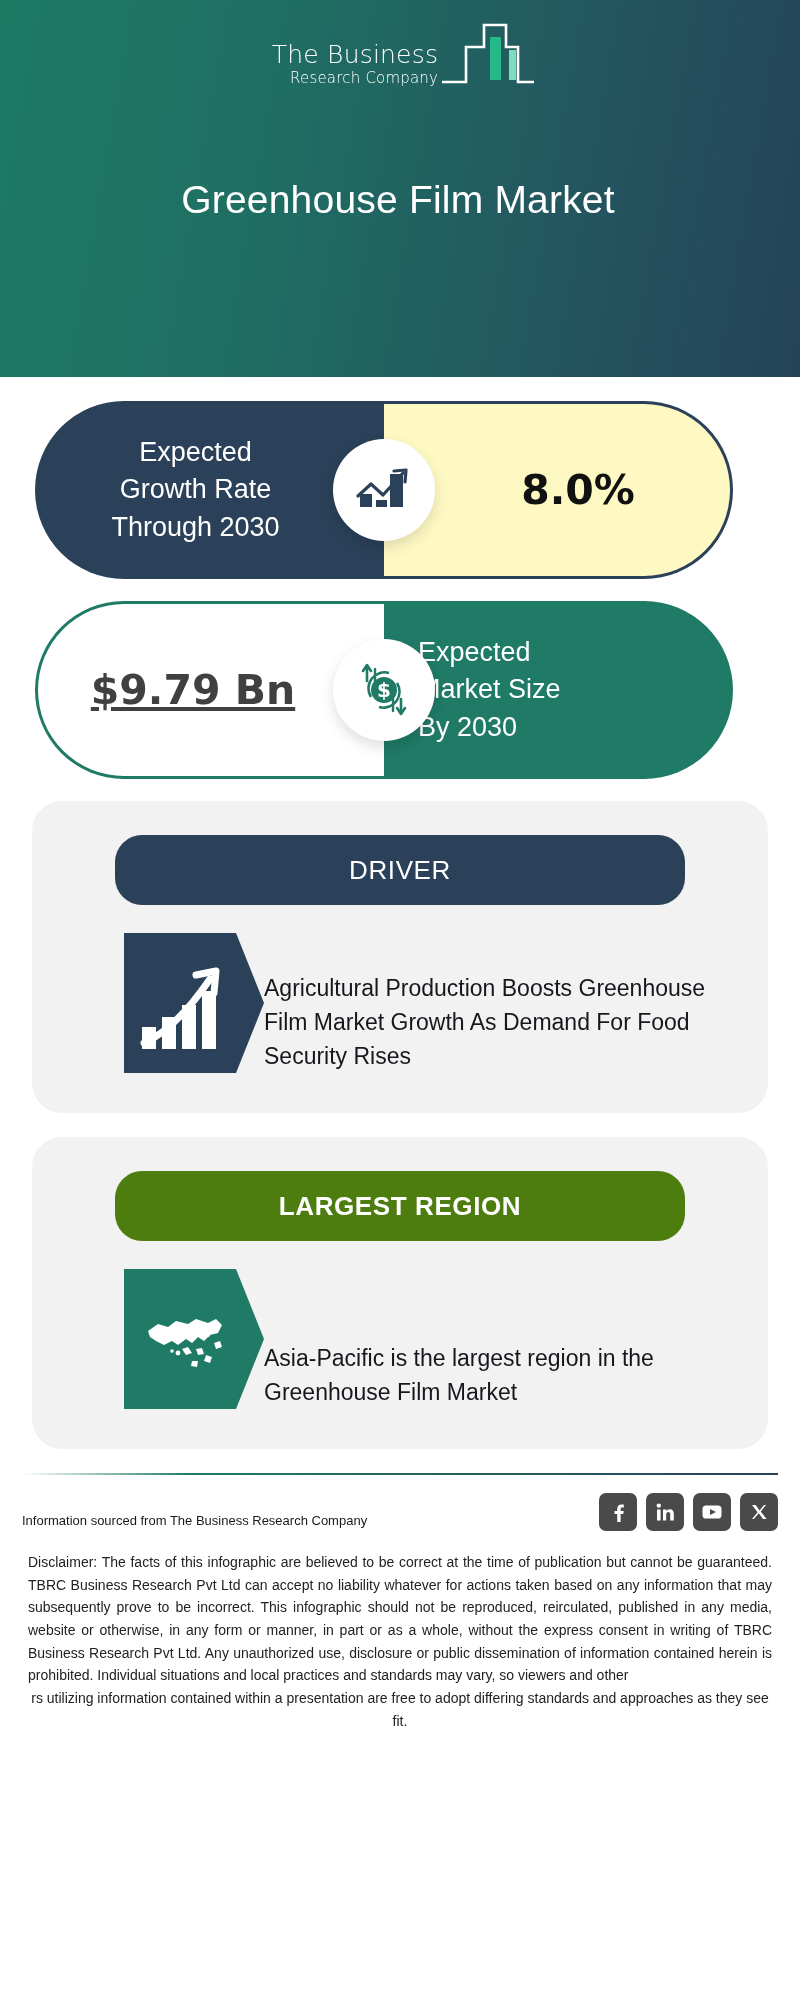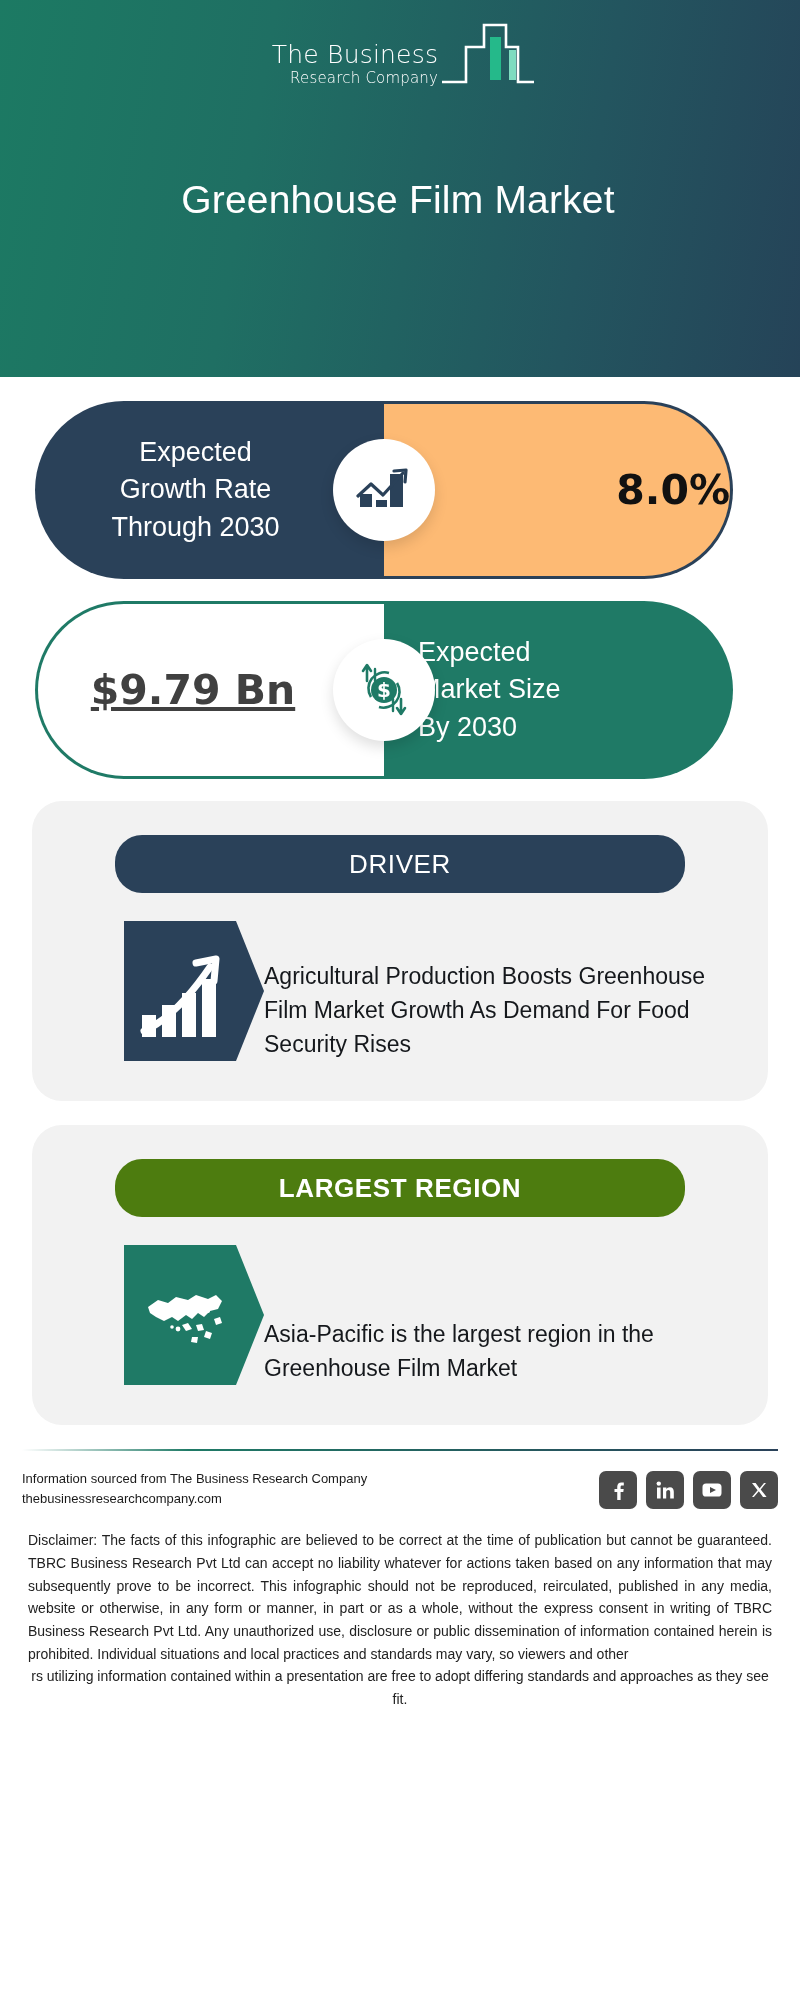--- a/index.html
+++ b/index.html
@@ -71,22 +71,22 @@
   .c1-left .label {
     color: #fff; font-size: 27px; line-height: 1.38; text-align: center;
     padding-right: 28px;
   }
   .c1-right {
     border-top: 3px solid #2a4159;
     border-right: 3px solid #2a4159;
     border-bottom: 3px solid #2a4159;
     border-left: 0;
     border-radius: 0 90px 90px 0;
-    background: #fdba74;
-    display: flex; align-items: center; justify-content: flex-end;
+    background: #fef9c3;
+    display: flex; align-items: center; justify-content: center;
   }
   .c1-right .value {
     color: #111; font-size: 41px; font-weight: 700; padding-left: 42px;
     font-family: "DejaVu Sans", sans-serif;
   }
 
   
   .c2-left {
     border-top: 3px solid #1f7a66;
     border-left: 3px solid #1f7a66;
@@ -126,21 +126,21 @@
   
   .section {
     width: 736px;
     margin: 0 auto 24px auto;
     background: #f2f2f2;
     border-radius: 30px;
     padding: 34px 0 40px 0;
   }
   .pill {
     width: 570px;
-    height: 58px;
+    height: 70px;
     margin: 0 auto;
     border-radius: 27px;
     display: flex; align-items: center; justify-content: center;
     color: #fff;
     font-size: 26px;
     letter-spacing: 0.6px;
   }
   .pill.dark { background: #2a4159; }
   .pill.green { background: #4d7c0f; font-weight: bold; }
 
@@ -315,21 +315,20 @@
       </div>
       <div class="sec-text">Asia-Pacific is the largest region in the Greenhouse Film Market</div>
     </div>
   </div>
 
   <div class="footer">
     <div class="foot-rule"></div>
     <div class="foot-row">
       <div class="foot-info">
         <div>Information sourced from The Business Research Company</div>
-        <div>thebusinessresearchcompany.com</div>
       </div>
       <div class="socials">
         <div class="soc">
           <svg width="20" height="22" viewBox="0 0 20 22">
               <path d="M12.6 21v-8h2.7l.4-3.1h-3.1V7.9c0-.9.25-1.5 1.55-1.5H15.8V3.6c-.3-.04-1.3-.13-2.46-.13-2.44 0-4.1 1.49-4.1 4.22V9.9H6.5V13h2.74v8z" fill="#fff"></path>
             </svg>
         </div>
         <div class="soc">
           <svg width="20" height="20" viewBox="0 0 20 20">
             <rect x="2" y="7.5" width="3.6" height="11" fill="#fff"></rect>

